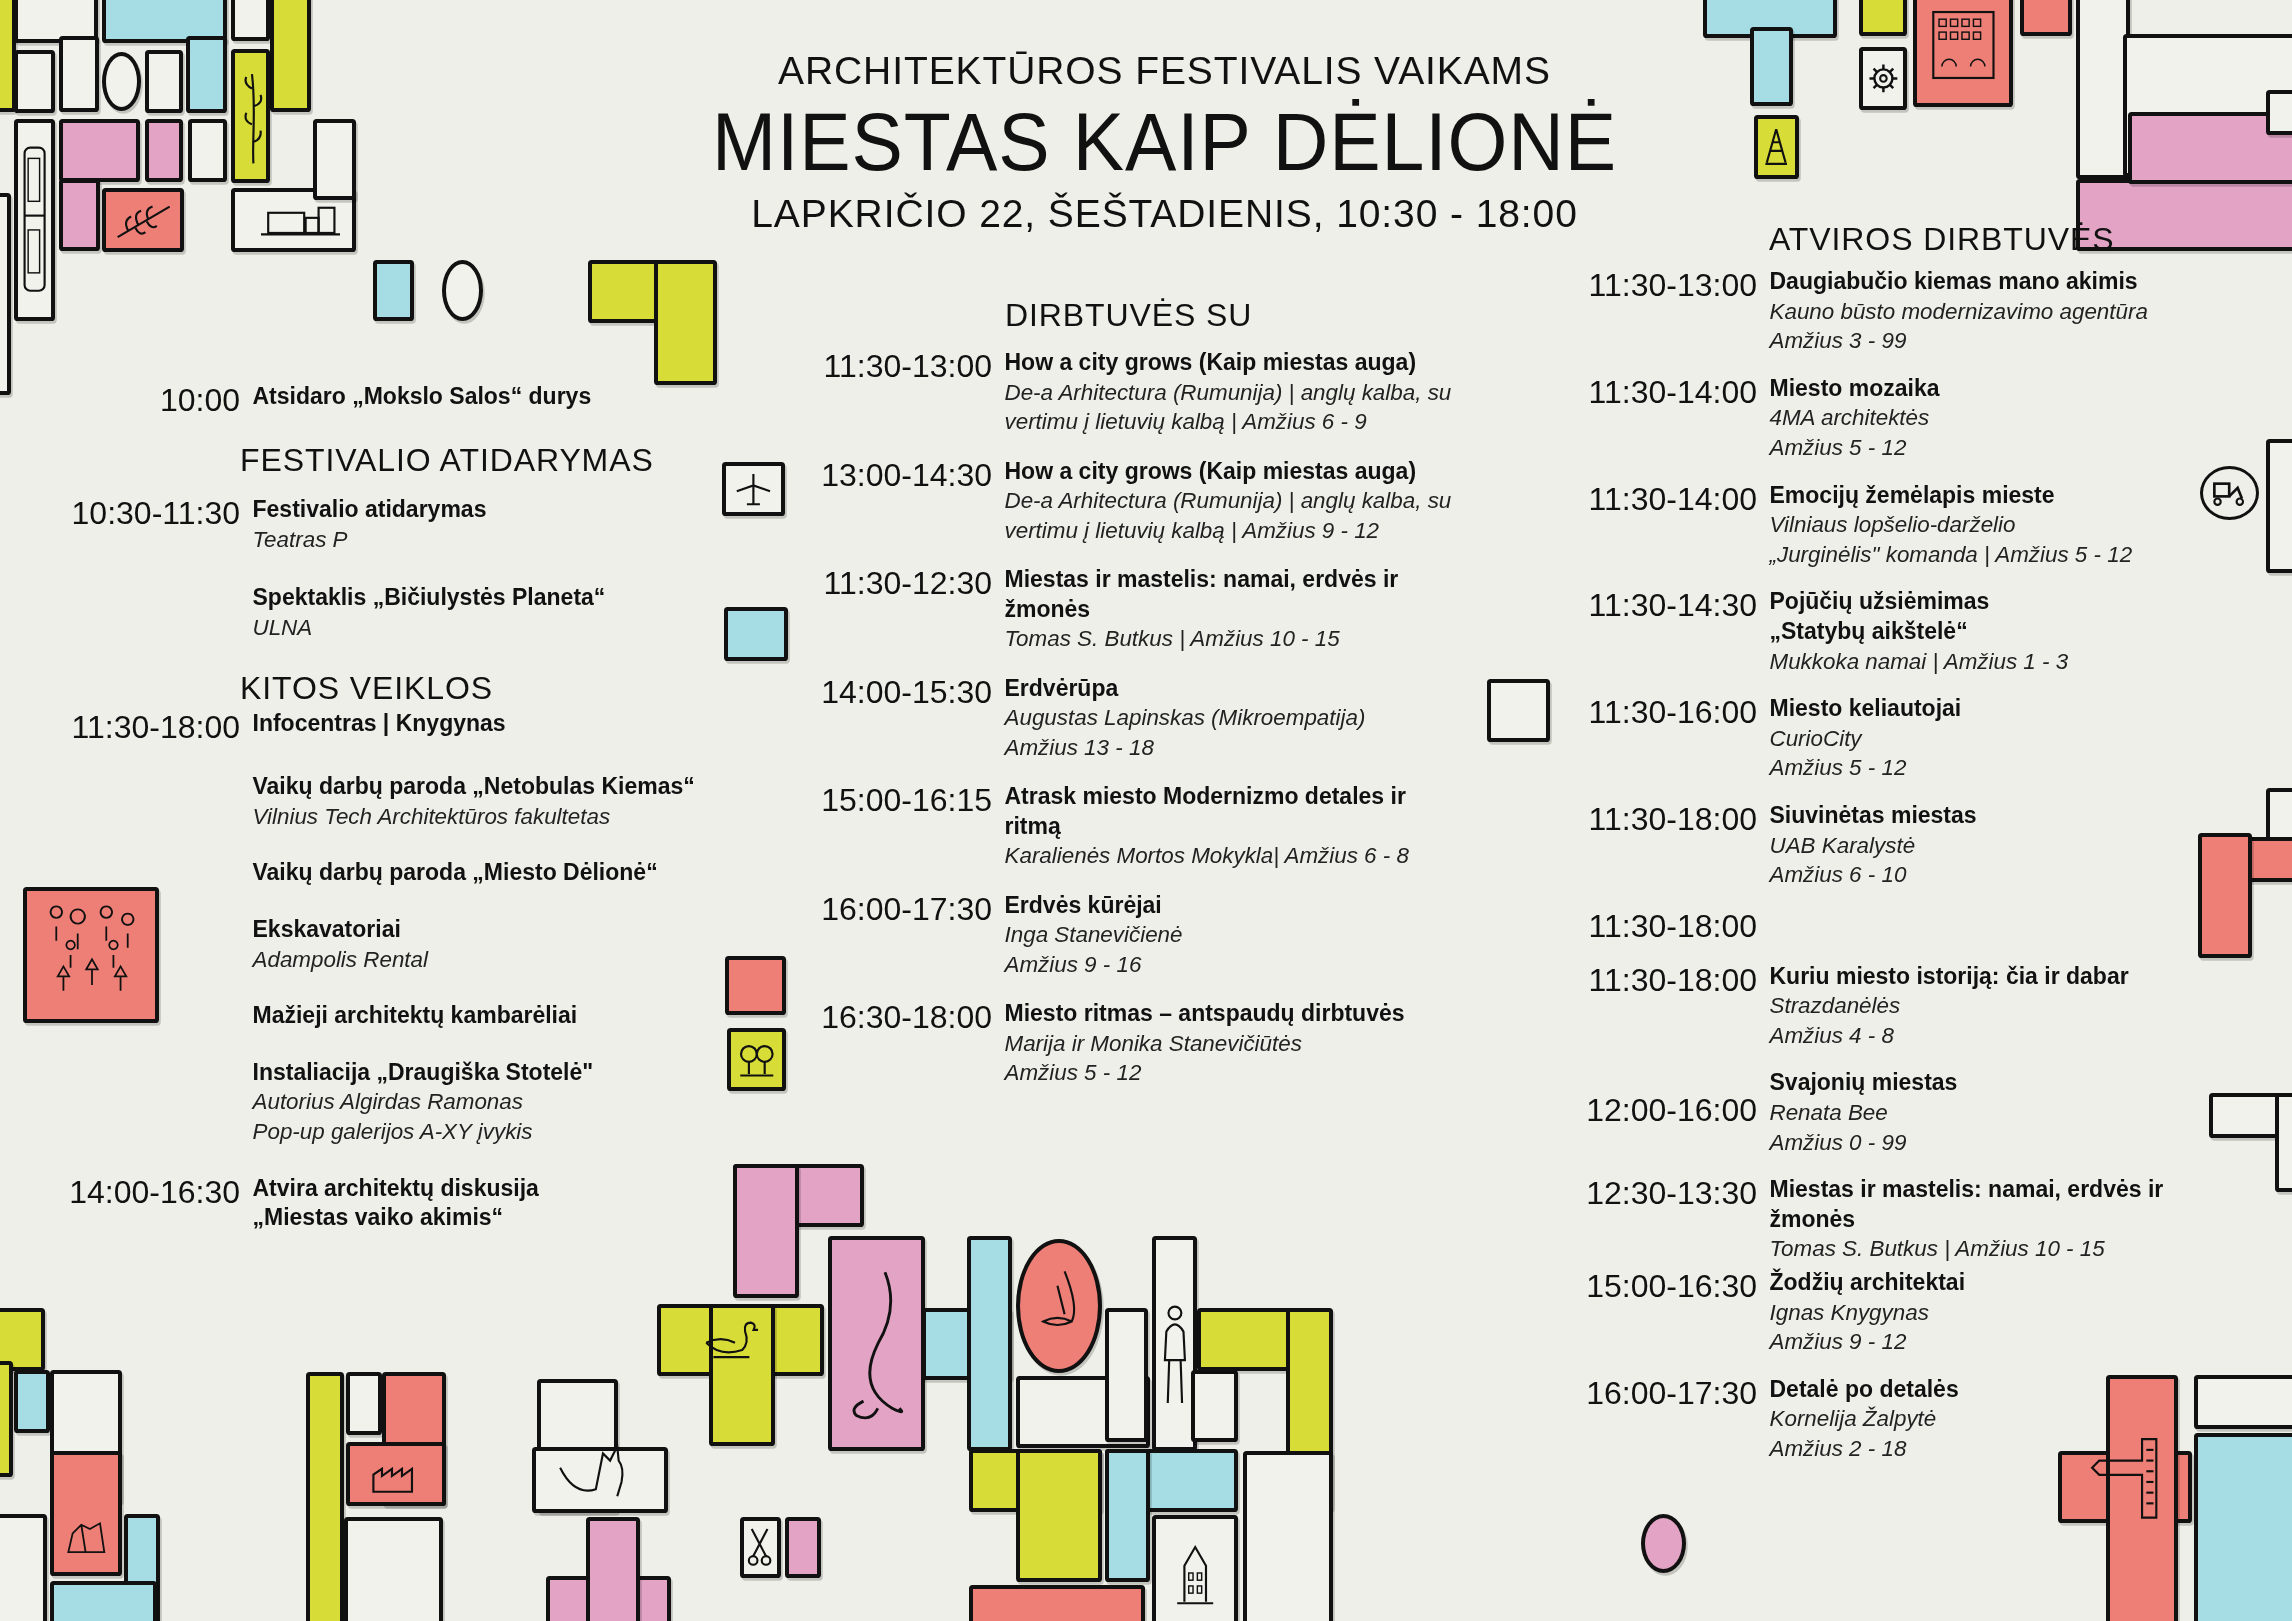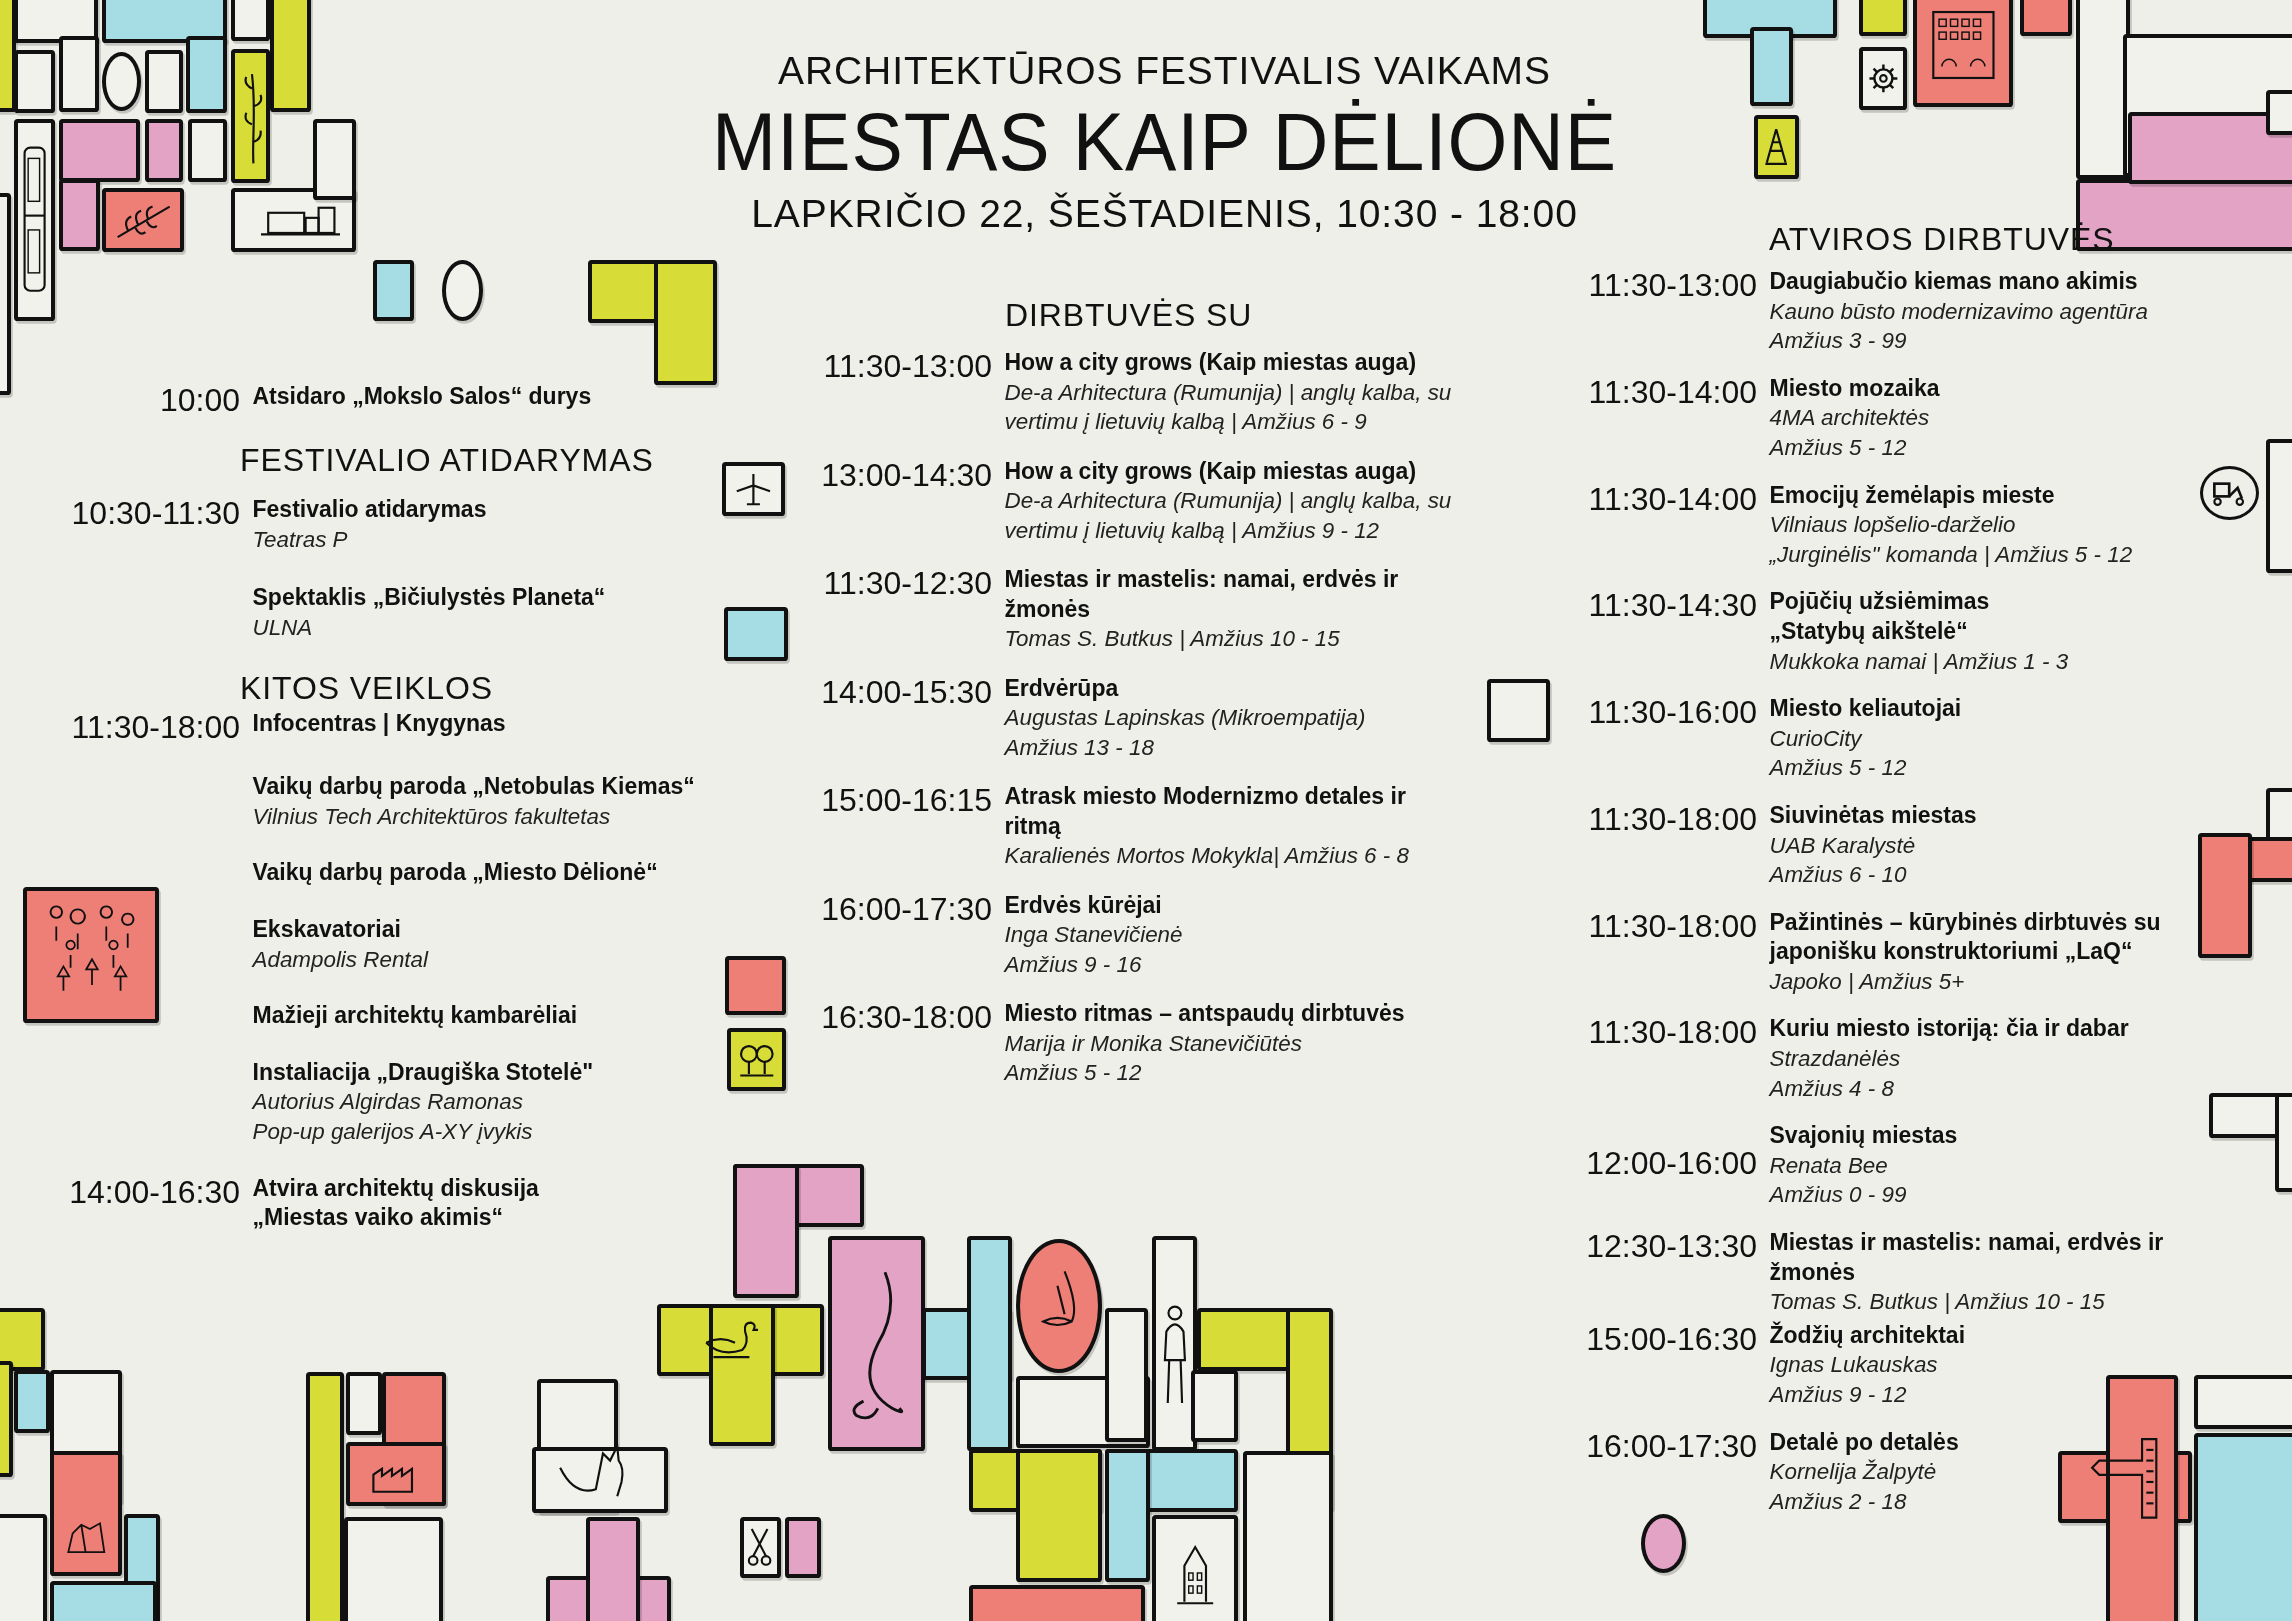--- a/index.html
+++ b/index.html
@@ -475,25 +475,20 @@
   <div class="row" style="margin-top:18px;">
     <div class="time" style="width:199px;">11:30-18:00</div>
     <div class="ev">
       <div class="t">Siuvinėtas miestas</div>
       <div class="s">UAB Karalystė</div>
       <div class="s">Amžius 6 - 10</div>
     </div>
   </div>
   <div class="row" style="margin-top:18px;">
     <div class="time" style="width:199px;">11:30-18:00</div>
-    <div class="ev">
-      <div class="t">Pažintinės – kūrybinės dirbtuvės su</div>
-      <div class="t">japonišku konstruktoriumi „LaQ“</div>
-      <div class="s">Japoko | Amžius 5+</div>
-    </div>
   </div>
   <div class="row" style="margin-top:18px;">
     <div class="time" style="width:199px;">11:30-18:00</div>
     <div class="ev">
       <div class="t">Kuriu miesto istoriją: čia ir dabar</div>
       <div class="s">Strazdanėlės</div>
       <div class="s">Amžius 4 - 8</div>
     </div>
   </div>
   <div class="row" style="margin-top:18px;">
@@ -509,21 +504,21 @@
     <div class="ev">
       <div class="t">Miestas ir mastelis: namai, erdvės ir</div>
       <div class="t">žmonės</div>
       <div class="s">Tomas S. Butkus | Amžius 10 - 15</div>
     </div>
   </div>
   <div class="row" style="margin-top:4px;">
     <div class="time" style="width:199px;">15:00-16:30</div>
     <div class="ev">
       <div class="t">Žodžių architektai</div>
-      <div class="s">Ignas Lukauskas</div>
+      <div class="s">Ignas Knygynas</div>
       <div class="s">Amžius 9 - 12</div>
     </div>
   </div>
   <div class="row" style="margin-top:18px;">
     <div class="time" style="width:199px;">16:00-17:30</div>
     <div class="ev">
       <div class="t">Detalė po detalės</div>
       <div class="s">Kornelija Žalpytė</div>
       <div class="s">Amžius 2 - 18</div>
     </div>

